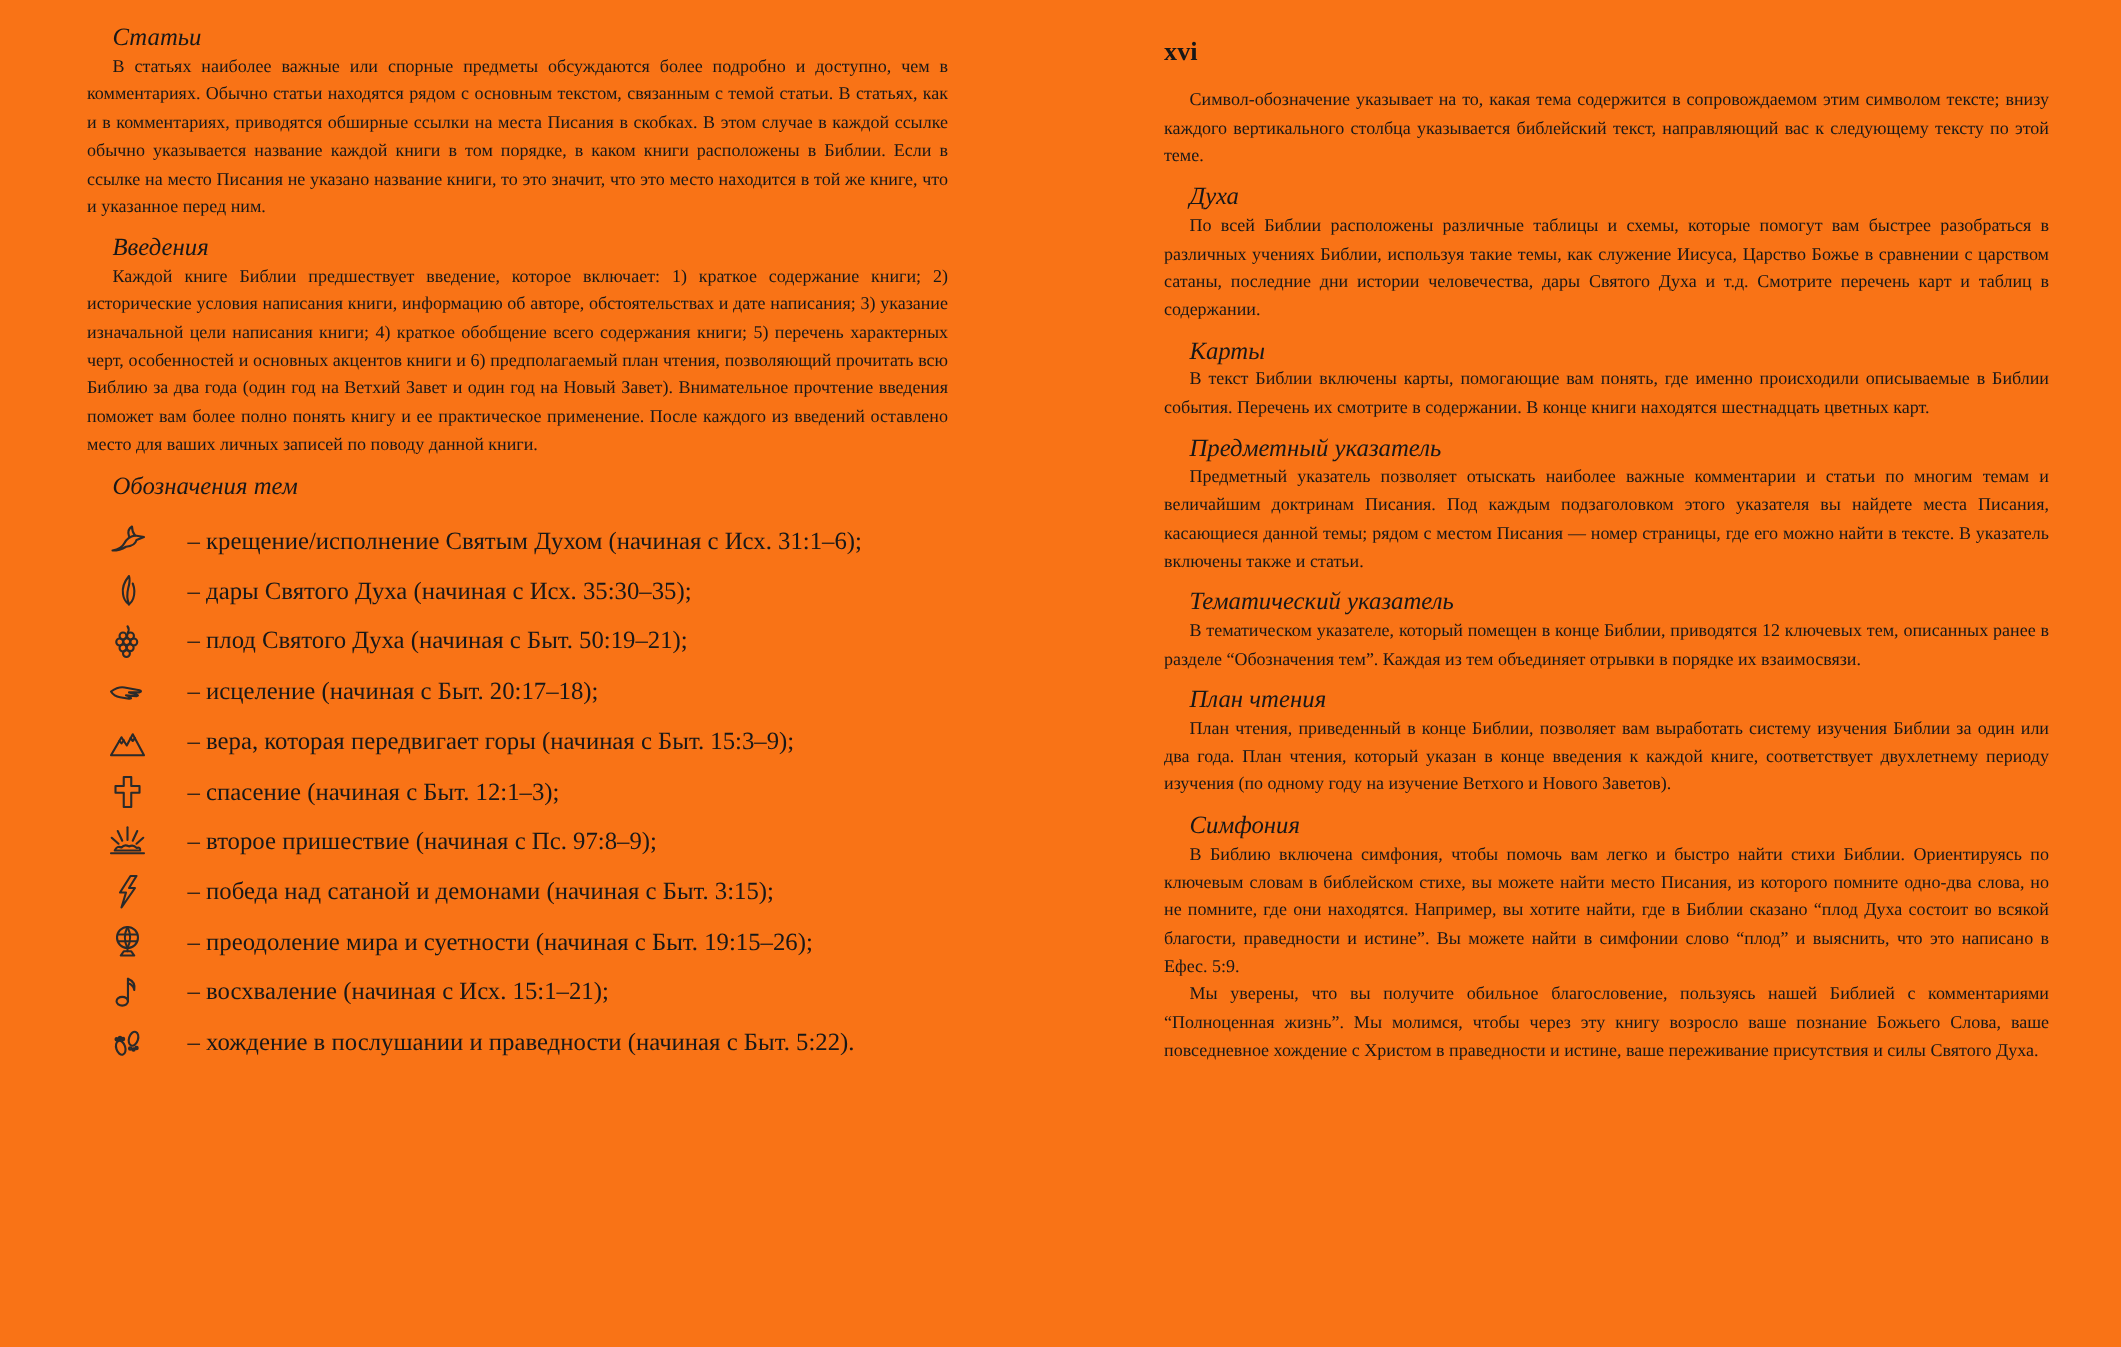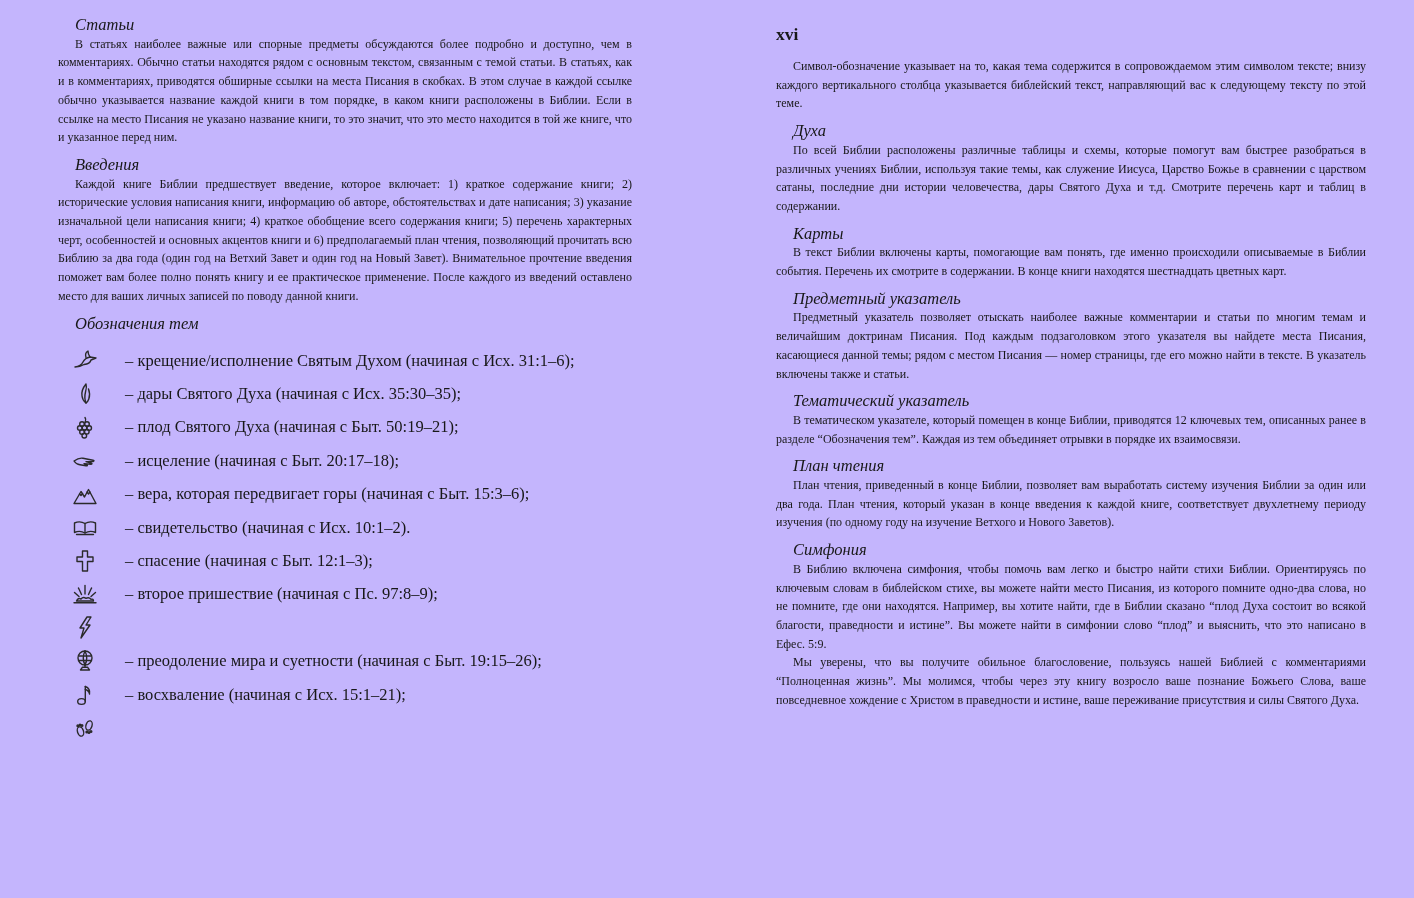--- a/index.html
+++ b/index.html
@@ -4,21 +4,21 @@
 <style>
   * { box-sizing: border-box; }
   html, body {
     margin: 0; padding: 0;
     width: 1414px; height: 898px;
     background: #ffffff;
     font-family: "Liberation Serif", "DejaVu Serif", serif;
     color: #181818;
     overflow: hidden;
   }
-  .spread { position: relative; width: 1414px; height: 898px; background: #c4b5fd; }
+  .spread { position: relative; width: 1414px; height: 898px; background: #f97316; }
   .page { position: absolute; top: 0; }
   .page-left  { left: 58px;  top: 16px; width: 574px; }
   .page-right { left: 776px; top: 24px; width: 590px; }
 
   p.body-par {
     margin: 0;
     font-size: 12px;
     line-height: 18.7px;
     text-align: justify;
     text-indent: 17px;
@@ -136,35 +136,23 @@
       <div class="symbol-row">
         <span class="symbol-icon">
           <svg width="26" height="26" viewBox="0 0 26 26">
               <g class="ic">
             <path d="M2 21.5 L9 9.5 L12.5 15 L16.5 7.5 L24 21.5 Z"></path>
             <path d="M7.5 12 L9 13.6 L10.6 11.6"></path>
             <path d="M15 10 L16.5 12 L18 10"></path>
           </g>
             </svg>
         </span>
-        <span class="symbol-label">– вера, которая передвигает горы (начиная с Быт. 15:3–6);</span>
-      </div>
-
-      <div class="symbol-row">
-        <span class="symbol-icon">
-          <svg width="26" height="26" viewBox="0 0 26 26">
-              <g class="ic">
-            <path d="M2.5 8 Q8 5.5 13 8.5 Q18 5.5 23.5 8 L23.5 17.5 Q18 15 13 18 Q8 15 2.5 17.5 Z"></path>
-            <path d="M13 8.5 L13 18"></path>
-            <path d="M4.5 19.5 L21.5 19.5"></path>
-          </g>
-            </svg>
-        </span>
-        <span class="symbol-label">– свидетельство (начиная с Исх. 10:1–2).</span>
-      </div>
+        <span class="symbol-label">– вера, которая передвигает горы (начиная с Быт. 15:3–9);</span>
+      </div>
+
 
       <div class="symbol-row">
         <span class="symbol-icon">
           <svg width="26" height="26" viewBox="0 0 26 26">
               <g class="ic">
             <path d="M10.5 3 L15.5 3 L15.5 9 L21 9 L21 13.5 L15.5 13.5 L15.5 23 L10.5 23 L10.5 13.5 L5 13.5 L5 9 L10.5 9 Z"></path>
           </g>
             </svg>
         </span>
         <span class="symbol-label">– спасение (начиная с Быт. 12:1–3);</span>
@@ -188,20 +176,21 @@
       </div>
 
       <div class="symbol-row">
         <span class="symbol-icon">
           <svg width="26" height="26" viewBox="0 0 26 26">
               <g class="ic">
             <path d="M15 2 L8 13 L12 13 L9 23 L18 10 L14 10 L19 2 Z"></path>
           </g>
             </svg>
         </span>
+        <span class="symbol-label">– победа над сатаной и демонами (начиная с Быт. 3:15);</span>
       </div>
 
       <div class="symbol-row">
         <span class="symbol-icon">
           <svg width="26" height="26" viewBox="0 0 26 26">
               <g class="ic" stroke-width="1.2">
             <circle cx="13" cy="10" r="7"></circle>
             <path d="M13 3 Q9.5 10 13 17"></path>
                 <path d="M13 3 Q16.5 10 13 17"></path>
             <path d="M6.8 8 L19.2 8"></path>
@@ -235,20 +224,21 @@
             <circle cx="5.8" cy="10.8" r="0.8"></circle>
                 <circle cx="8" cy="10" r="0.8"></circle>
                 <circle cx="10" cy="10.6" r="0.8"></circle>
             <ellipse cx="17" cy="10.5" rx="3" ry="4.8" transform="rotate(18 17 10.5)"></ellipse>
             <circle cx="14.8" cy="17" r="0.8"></circle>
                 <circle cx="17" cy="17.6" r="0.8"></circle>
                 <circle cx="19" cy="16.6" r="0.8"></circle>
           </g>
             </svg>
         </span>
+        <span class="symbol-label">– хождение в послушании и праведности (начиная с Быт. 5:22).</span>
       </div>
 
     </div>
   </div>
 
   <div class="page page-right">
 
     <div class="page-num">xvi</div>
 
     <p class="body-par">Символ-обозначение указывает на то, какая тема содержится в сопровождаемом этим символом тексте; внизу каждого вертикального столбца указывается библейский текст, направляющий вас к следующему тексту по этой теме.</p>

